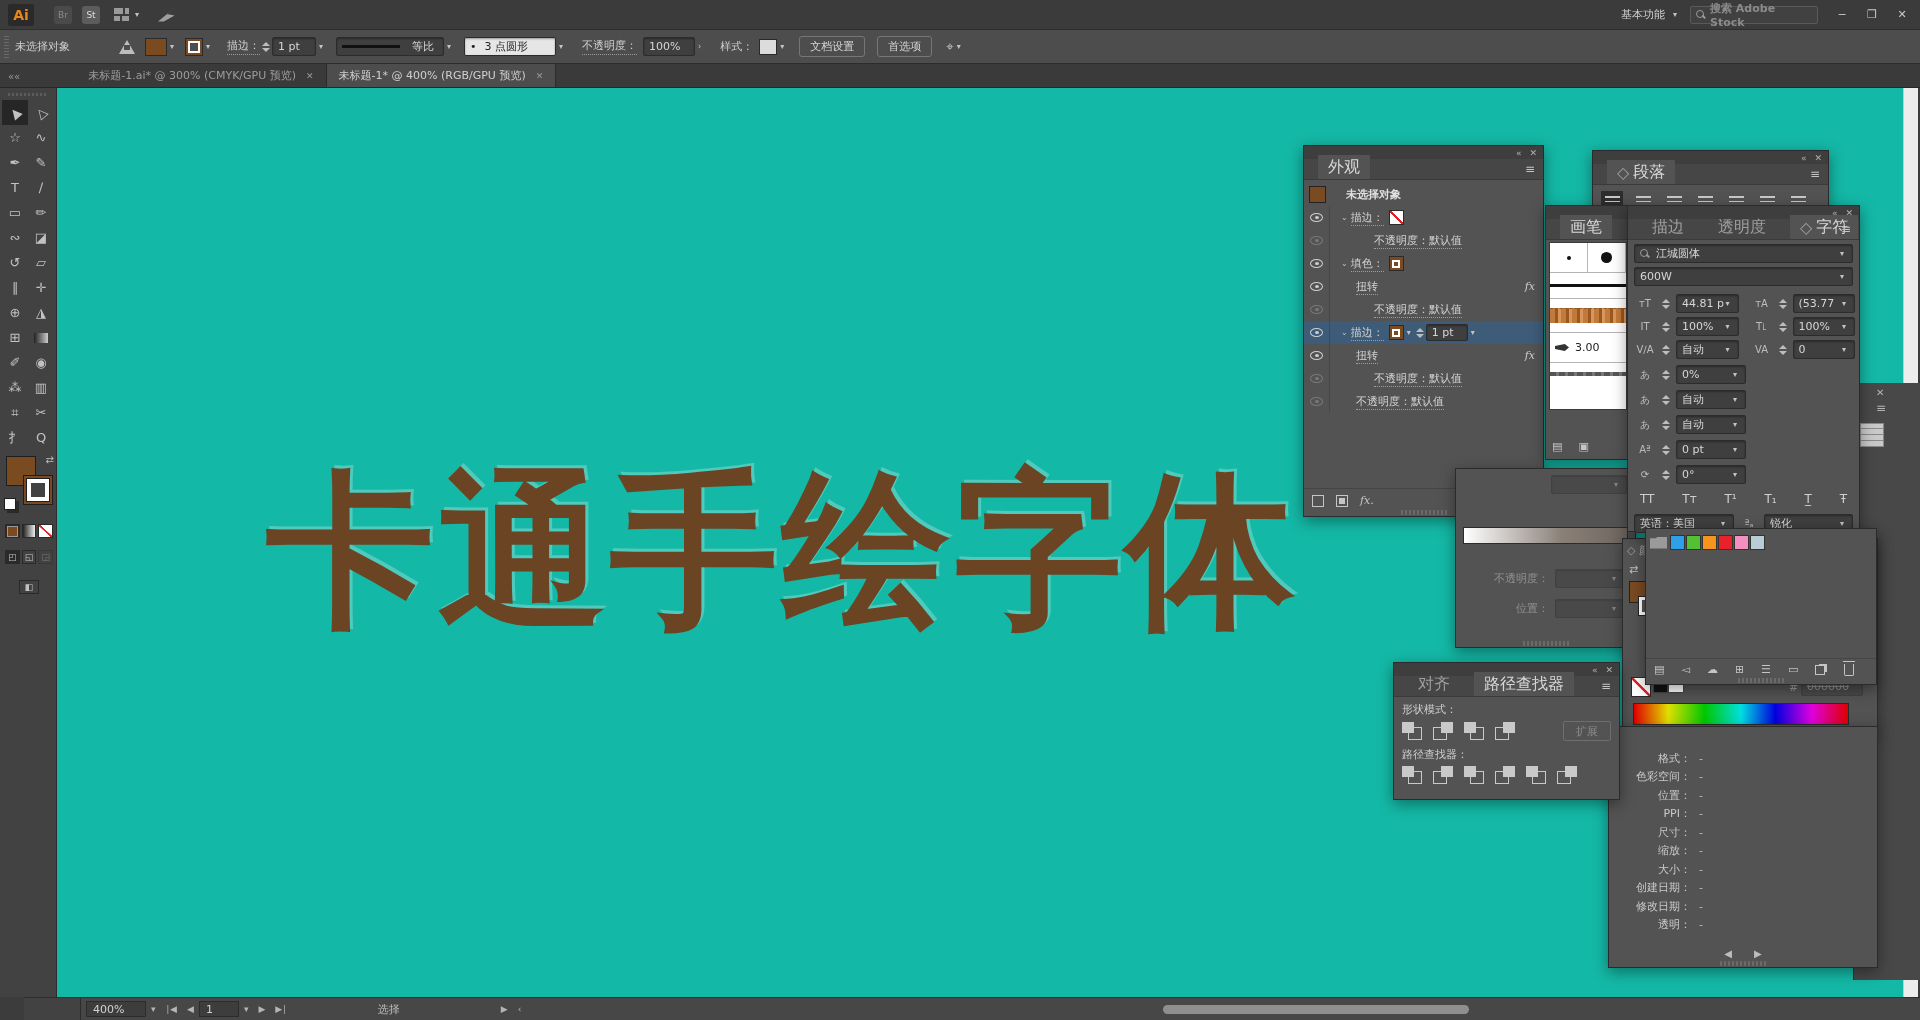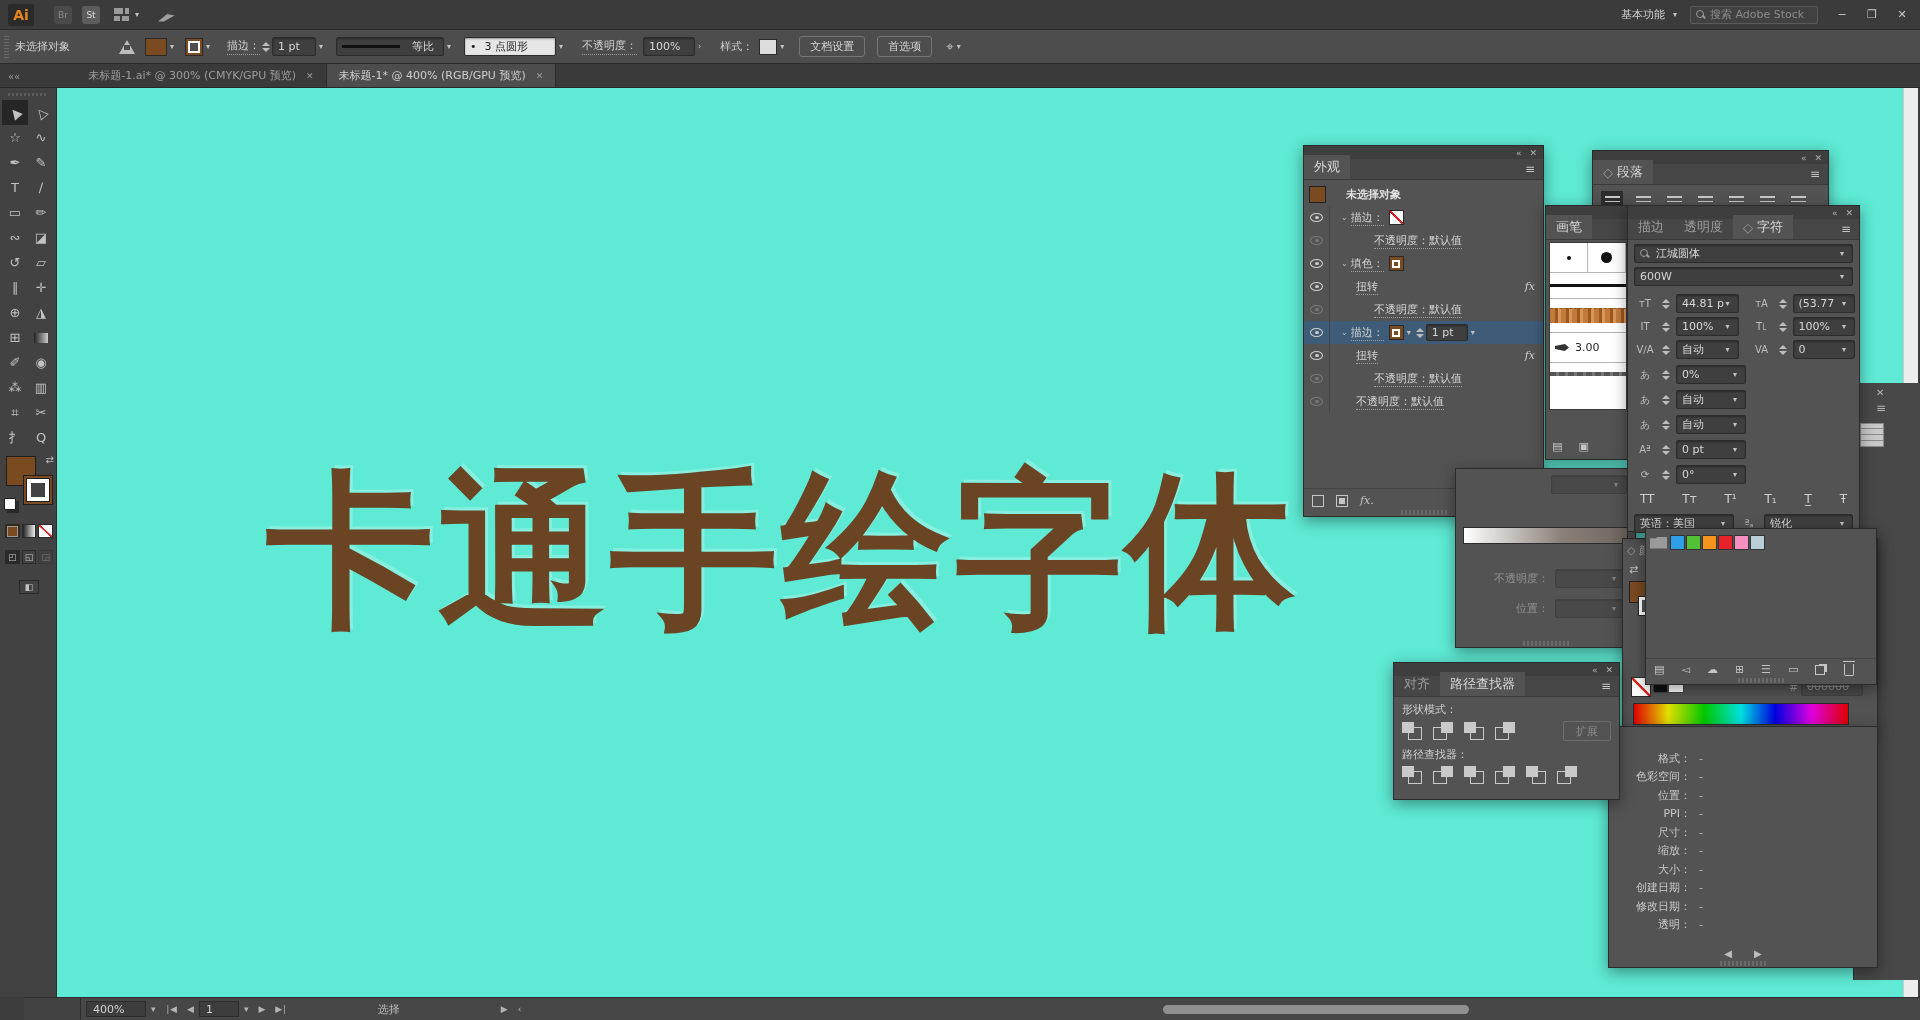--- a/index.html
+++ b/index.html
@@ -14,21 +14,21 @@
   .mb-appicon.lit{background:#5c5c5c;color:#dcdcdc;}
   .mb-arrange{margin-left:14px;display:flex;align-items:center;gap:3px;color:#bdbdbd;}
   .icon-grid4{width:15px;height:13px;background:
     linear-gradient(#9a9a9a,#9a9a9a) 0 0/9px 6px no-repeat,
     linear-gradient(#9a9a9a,#9a9a9a) 11px 0/4px 6px no-repeat,
     linear-gradient(#9a9a9a,#9a9a9a) 0 8px/6px 5px no-repeat,
     linear-gradient(#9a9a9a,#9a9a9a) 8px 8px/7px 5px no-repeat;}
   .icon-swoosh{width:17px;height:14px;background:#9f9f9f;clip-path:polygon(0 100%,100% 0,52% 46%,98% 58%,34% 100%);margin-left:16px;}
   .mb-right{margin-left:auto;display:flex;align-items:center;gap:10px;}
   .workspace-btn{display:flex;align-items:center;gap:5px;color:#cfcfcf;font-size:11px;}
-  .searchbox{width:128px;height:18px;border:1px solid #5a5a5a;border-radius:2px;display:flex;align-items:center;gap:4px;padding:4px 5px;color:#8b8b8b;background:#414141;}
+  .searchbox{width:128px;height:18px;border:1px solid #5a5a5a;border-radius:2px;display:flex;align-items:center;gap:4px;padding:4px 5px;color:#8b8b8b;background:#414141;font-weight:bold;}
   .icon-search{position:relative;width:10px;height:10px;flex:0 0 auto;}
   .icon-search::before{content:"";position:absolute;left:0;top:0;width:6px;height:6px;border:1.5px solid #9a9a9a;border-radius:50%;}
   .icon-search::after{content:"";position:absolute;left:6px;top:6px;width:4px;height:1.5px;background:#9a9a9a;transform:rotate(45deg);}
   .win-btns{display:flex;align-items:center;gap:2px;margin-right:4px;}
   .win-btn{width:28px;height:22px;display:flex;align-items:center;justify-content:center;color:#c9c9c9;font-size:11px;}
   
   .controlbar{position:absolute;left:0;top:30px;width:1920px;height:34px;background:#4d4d4d;border-bottom:1px solid #2c2c2c;display:flex;align-items:center;padding-left:4px;}
   .grip-v{width:5px;height:22px;margin-right:6px;background:repeating-linear-gradient(0deg,#6a6a6a 0 1px,transparent 1px 3px);}
   .cb-label{color:#cfcfcf;font-size:11px;white-space:nowrap;}
   .cb-label.dotted{border-bottom:1px dotted #9a9a9a;padding-bottom:1px;}
@@ -42,21 +42,21 @@
   .spin .dn{border-top:4px solid #bdbdbd;}
   .cb-btn{border:1px solid #767676;border-radius:3px;height:21px;padding:0 10px;display:flex;align-items:center;color:#d6d6d6;margin-left:12px;background:transparent;font-size:11px;}
   .stroke-preview{width:58px;height:3px;background:#111;margin-right:6px;}
   
   .tabbar{position:absolute;left:0;top:64px;width:1920px;height:24px;background:#3a3a3a;border-bottom:1px solid #272727;display:flex;align-items:flex-end;}
   .tab-coll{color:#9a9a9a;font-size:10px;margin:0 10px 5px 8px;}
   .doc-tab{height:23px;display:flex;align-items:center;gap:10px;padding:0 12px;font-size:11px;color:#9c9c9c;background:#3a3a3a;border-right:1px solid #2b2b2b;margin-left:46px;}
   .doc-tab.active{background:#4d4d4d;color:#cfcfcf;margin-left:0;}
   .tab-close{font-size:9px;color:#9a9a9a;}
   
-  .canvas{position:absolute;left:57px;top:88px;width:1846px;height:909px;background:#5eead4;}
+  .canvas{position:absolute;left:57px;top:88px;width:1846px;height:909px;background:#14b8a6;}
   .canvas-text{position:absolute;left:170px;top:352px;width:1110px;text-align:center;font-size:168px;font-weight:bold;letter-spacing:4px;white-space:nowrap;text-shadow:3px -3px 0 rgba(255,255,255,.25);}
   .vscroll{position:absolute;left:1903px;top:88px;width:15px;height:909px;background:#ededed;border-left:1px solid #c9c9c9;}
   .vscroll .thumb{position:absolute;left:2px;top:430px;width:10px;height:32px;background:#bdbdbd;border-radius:5px;}
   .dock-strip{position:absolute;left:1853px;top:383px;width:67px;height:597px;background:#484848;border-left:1px solid #2d2d2d;}
   .dock-strip .mini{position:absolute;color:#b5b5b5;font-size:10px;}
   .dock-grid{position:absolute;left:6px;top:40px;width:24px;height:24px;background:
      repeating-linear-gradient(0deg,#c9c9c9 0 5px,#8a8a8a 5px 6px),
      repeating-linear-gradient(90deg,transparent 0 5px,#8a8a8a 5px 6px);border:1px solid #8a8a8a;}
   
   .toolbar{position:absolute;left:0;top:88px;width:57px;height:909px;background:#424242;border-right:1px solid #2c2c2c;}
@@ -73,21 +73,21 @@
   .fs-mini{position:absolute;left:-2px;bottom:-2px;width:12px;height:12px;background:#fff;border:1px solid #1f1f1f;box-shadow:3px 3px 0 #2a2a2a;}
   .tb-three{position:absolute;left:5px;width:48px;display:flex;gap:2px;}
   .tb-small{width:15px;height:14px;border:1px solid #2a2a2a;display:flex;align-items:center;justify-content:center;font-size:9px;color:#c2c2c2;}
   .pressed{background:#2a2a2a;}
   .none-slash{background:linear-gradient(to top right,#fff 44%,#d22 46%,#d22 54%,#fff 56%);}
   .grad-sq{background:linear-gradient(90deg,#222,#eee);}
   
   .panel{position:absolute;background:#535353;border:1px solid #2b2b2b;box-shadow:0 4px 14px rgba(0,0,0,.4);}
   .p-titlebar{height:13px;background:#3e3e3e;display:flex;align-items:center;justify-content:flex-end;gap:8px;padding:0 6px;color:#b3b3b3;font-size:9px;}
   .p-tabs{height:21px;background:#464646;display:flex;align-items:flex-end;border-bottom:1px solid #3a3a3a;position:relative;}
-  .p-tab{height:20px;display:flex;align-items:center;padding:12px 10px;color:#9e9e9e;font-size:13px;}
+  .p-tab{height:20px;display:flex;align-items:center;padding:12px 10px;color:#9e9e9e;font-size:16px;margin-left:14px;}
   .p-tab.active{background:#535353;color:#d8d8d8;}
   .p-menu{position:absolute;right:8px;top:3px;color:#c5c5c5;font-size:12px;}
   .resize-grip{position:absolute;bottom:1px;left:50%;transform:translateX(-50%);width:46px;height:5px;background:repeating-linear-gradient(90deg,#6a6a6a 0 2px,transparent 2px 4px);}
   
   .ap-row{display:flex;align-items:center;height:23px;position:relative;font-size:11px;color:#d2d2d2;}
   .ap-row.sel{background:#3e5c78;}
   .eyecol{width:26px;align-self:stretch;display:flex;align-items:center;justify-content:center;border-right:1px solid #474747;flex:0 0 auto;}
   .eye{position:relative;width:13px;height:9px;border:1px solid #cfcfcf;border-radius:50%;}
   .eye::after{content:"";position:absolute;left:3.5px;top:2px;width:4px;height:3px;background:#cfcfcf;border-radius:50%;}
   .eye.dim{opacity:.3;}

